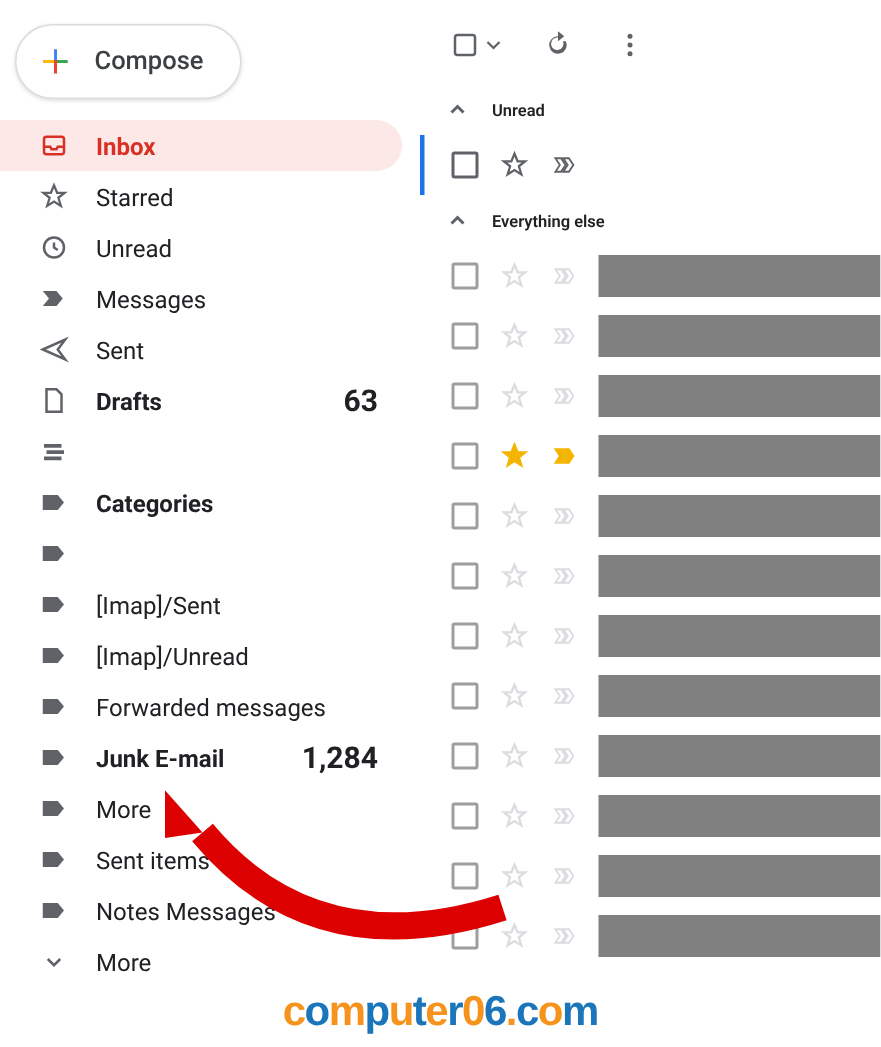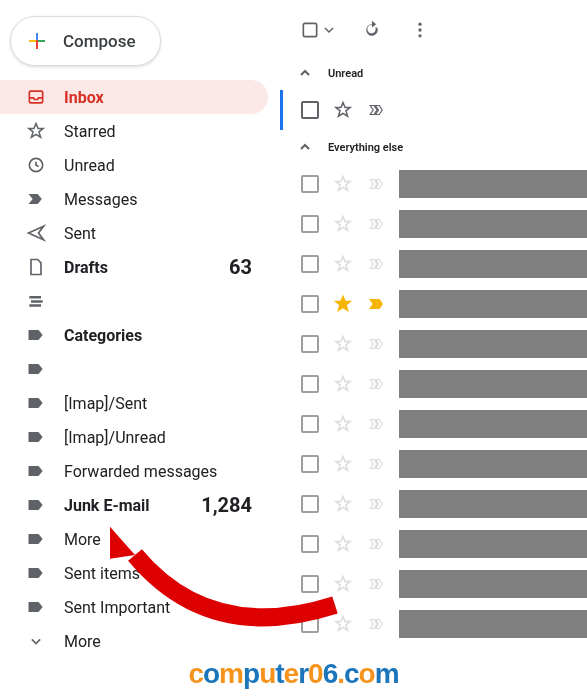--- a/index.html
+++ b/index.html
@@ -259,21 +259,21 @@
             </svg>
           </span>
           <span class="nav-label">Sent items</span>
         </div>
         <div class="nav-item">
           <span class="nav-icon">
             <svg viewBox="0 0 24 24">
               <path d="M3 6h12l5 6-5 6H3z" fill="currentColor"></path>
             </svg>
           </span>
-          <span class="nav-label">Sent Important</span>
+          <span class="nav-label">Notes Messages</span>
         </div>
         <div class="nav-item">
           <span class="nav-icon">
             <svg viewBox="0 0 24 24">
               <path d="M7 10l5 5 5-5" fill="none" stroke="currentColor" stroke-width="2"></path>
             </svg>
           </span>
           <span class="nav-label">More</span>
         </div>
       </div>

